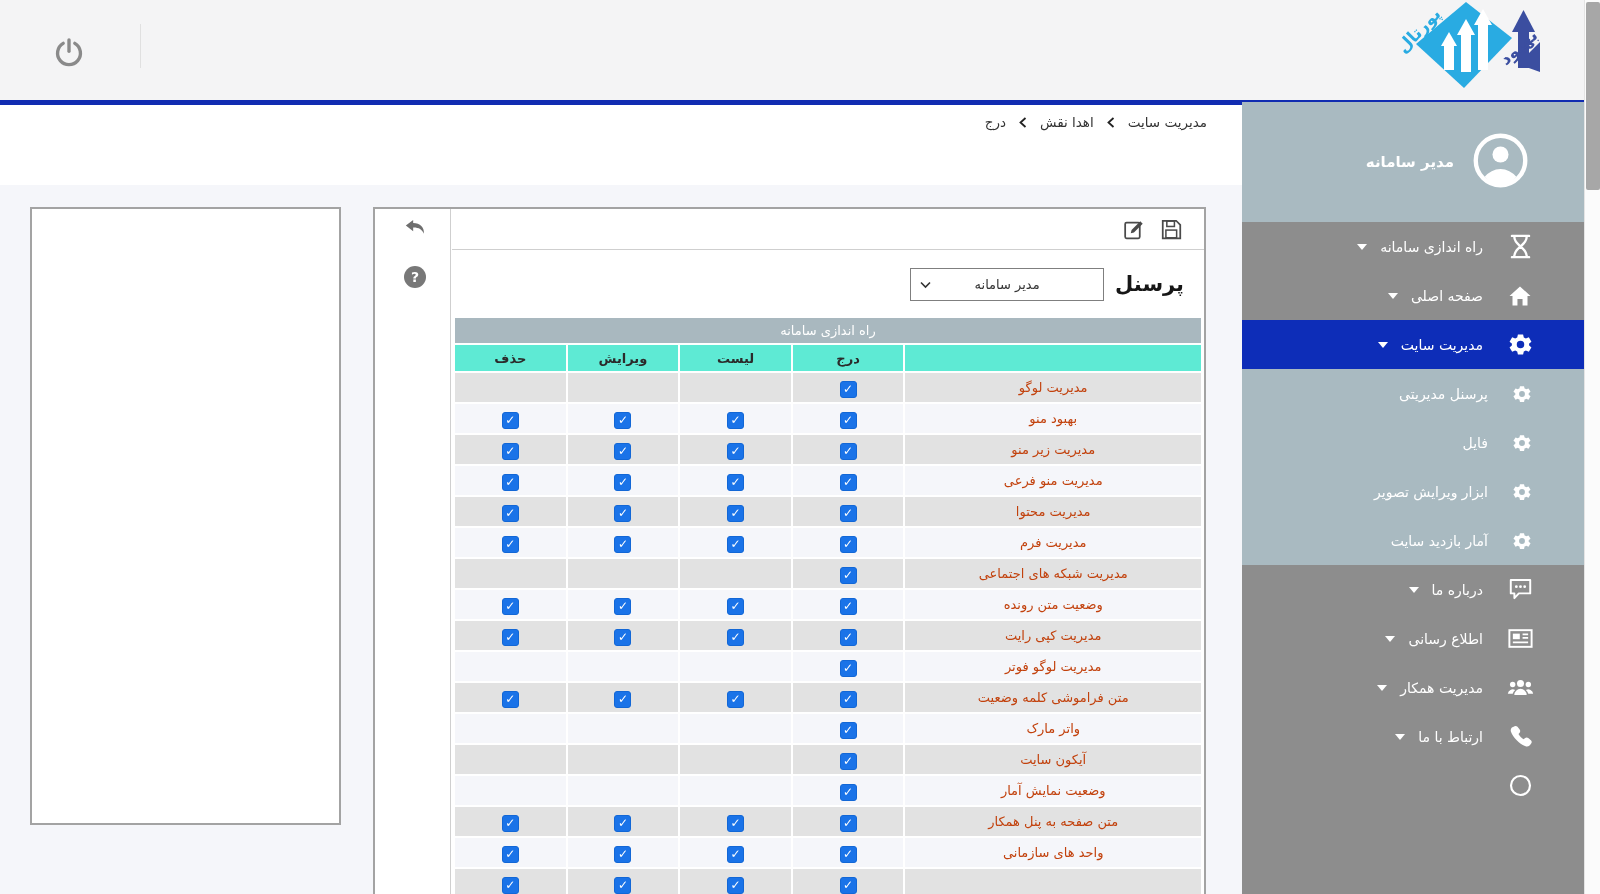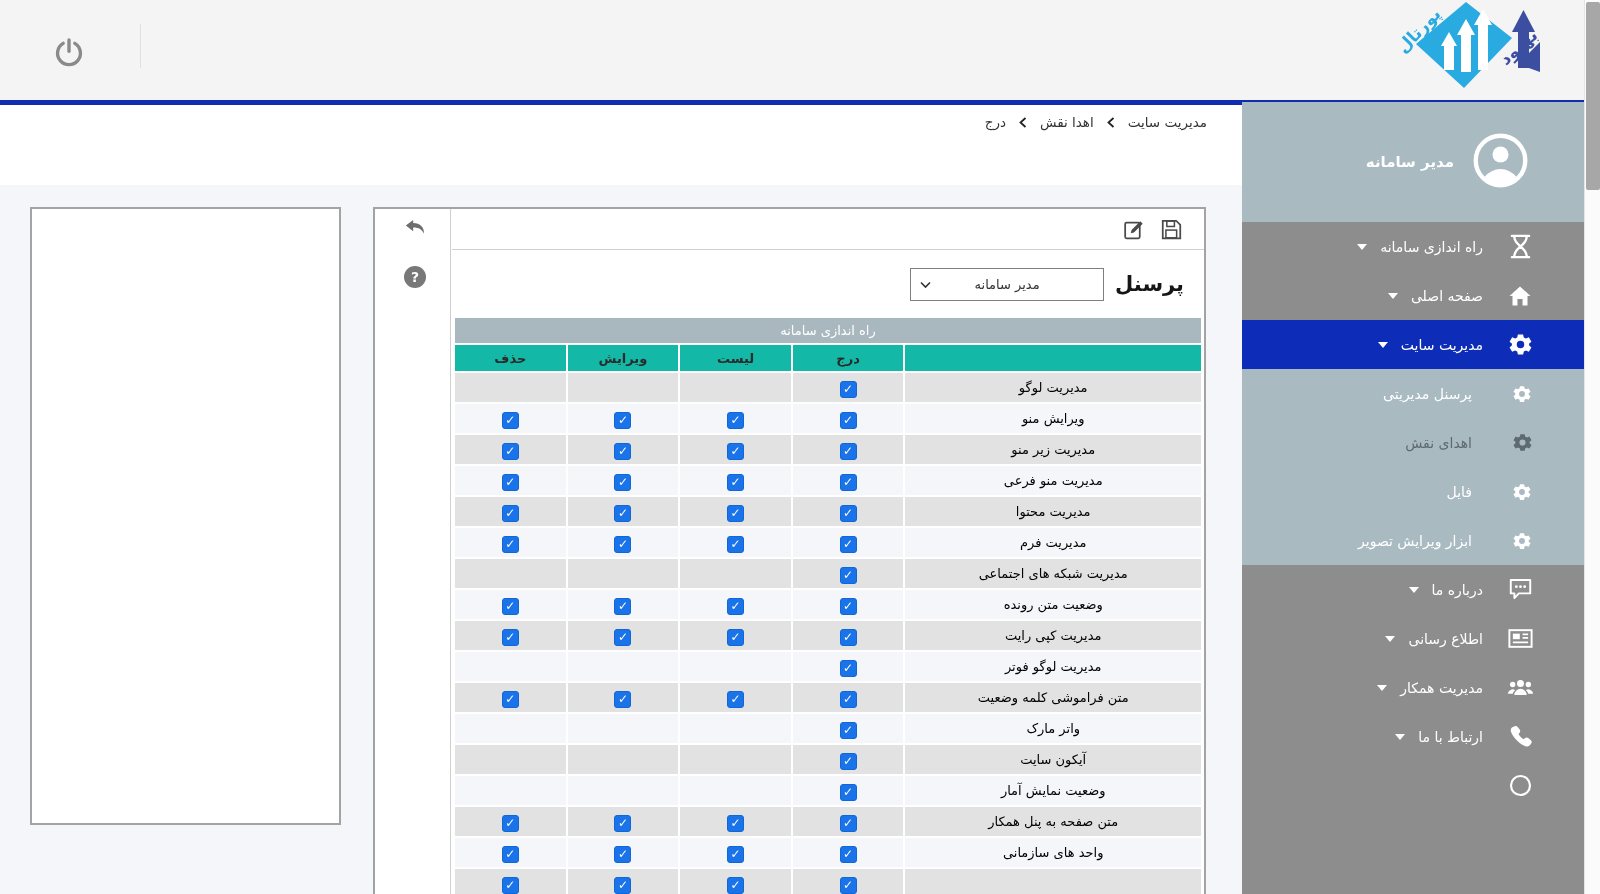--- a/index.html
+++ b/index.html
@@ -45,23 +45,23 @@
     display:flex; align-items:center; justify-content:center; position:relative;
     font-size:13px; color:#333; cursor:pointer; }
   .select-box .chev { position:absolute; left:9px; top:12px; }
 
   .perm-area { margin:0 1px; }
   .group-header { margin:0 2px; height:25px; background:#a9b8bf; color:#fff; font-size:13px;
     display:flex; align-items:center; justify-content:center; letter-spacing:.2px; }
   table.perm { width:100%; border-collapse:separate; border-spacing:2px; table-layout:fixed; }
   col.c-label { width:294px; }
   col.c-perm { width:110px; }
-  table.perm th { height:26px; background:#14b8a6; font-size:13px; font-weight:600; color:#2b2b2b; }
+  table.perm th { height:26px; background:#5eead4; font-size:13px; font-weight:600; color:#2b2b2b; }
   table.perm td { height:29px; text-align:center; vertical-align:middle; }
-  td.label-cell { font-size:13px; color:#000000; }
+  td.label-cell { font-size:13px; color:#c2410c; }
   tr.row-grey td { background:#e2e2e2; }
   tr.row-light td { background:#f5f6fa; }
   .checkbox { display:inline-flex; width:17px; height:17px; border-radius:3px; background:#1a73e8;
     border:1px solid #1267d6; color:#fff; font-size:12px; font-weight:bold; line-height:15px;
     align-items:center; justify-content:center; cursor:pointer; }
 
   
   .sidebar { position:absolute; left:1242px; top:102px; width:342px; height:792px;
     display:flex; flex-direction:column; }
   .user-block { height:120px; background:#a9bac1; position:relative; flex:none; }
@@ -72,21 +72,21 @@
     color:#fff; font-size:14px; cursor:pointer; }
   .bg-grey { background:#8d8d8d; }
   .bg-blue { background:#0d2db8; }
   .bg-light { background:#a9bac1; }
   .s-icon { width:28px; height:28px; flex:none; display:flex; align-items:center; justify-content:center; }
   .s-label { margin-right:23px; white-space:nowrap; }
   .caret { margin-right:13px; width:0; height:0; border-left:5px solid transparent;
     border-right:5px solid transparent; border-top:6px solid #fff; }
   .sub-row { padding-right:52px; }
   .sub-row .s-icon { width:20px; height:20px; }
-  .sub-row .s-label { margin-right:40px; }
+  .sub-row .s-label { margin-right:24px; }
   .sub-row.active { color:#5e6a70; }
   .bottom-section { flex:1; background:#8d8d8d; display:flex; flex-direction:column; }
 
   
   .scrollbar { position:absolute; left:1584px; top:0; width:16px; height:894px;
     background:#fbfbfb; border-left:1px solid #e4e4e4; }
   .scroll-thumb { position:absolute; left:1px; top:2px; width:14px; height:188px;
     background:#a7a7a7; border-radius:2px; cursor:pointer; }
 
   svg { overflow:visible; }
@@ -209,21 +209,21 @@
             </thead>
             <tbody id="perm-body">
                 <tr class="row-grey">
                   <td class="label-cell">مدیریت لوگو</td>
                   <td class="perm-cell"><span class="checkbox">✓</span></td>
                   <td class="perm-cell"></td>
                   <td class="perm-cell"></td>
                   <td class="perm-cell"></td>
                 </tr>
                 <tr class="row-light">
-                  <td class="label-cell">ویرایش منو</td>
+                  <td class="label-cell">بهبود منو</td>
                   <td class="perm-cell"><span class="checkbox">✓</span></td>
                   <td class="perm-cell"><span class="checkbox">✓</span></td>
                   <td class="perm-cell"><span class="checkbox">✓</span></td>
                   <td class="perm-cell"><span class="checkbox">✓</span></td>
                 </tr>
                 <tr class="row-grey">
                   <td class="label-cell">مدیریت زیر منو</td>
                   <td class="perm-cell"><span class="checkbox">✓</span></td>
                   <td class="perm-cell"><span class="checkbox">✓</span></td>
                   <td class="perm-cell"><span class="checkbox">✓</span></td>
@@ -377,43 +377,43 @@
     </div>
 
     <div class="s-row sub-row bg-light">
       <span class="s-icon">
         <svg viewBox="0 0 16 16" width="18" height="18" fill="#fff">
             <use href="#i-gear"></use>
           </svg>
       </span>
       <span class="s-label">پرسنل مدیریتی</span>
     </div>
-    <div class="s-row sub-row bg-light active">
-      <span class="s-icon">
-        <svg viewBox="0 0 16 16" width="19" height="19" fill="#5e6a70">
-            <use href="#i-gear"></use>
-          </svg>
-      </span>
-      <span class="s-label">اهدای نقش</span>
-    </div>
     <div class="s-row sub-row bg-light">
       <span class="s-icon">
         <svg viewBox="0 0 16 16" width="18" height="18" fill="#fff">
             <use href="#i-gear"></use>
           </svg>
       </span>
       <span class="s-label">فایل</span>
     </div>
     <div class="s-row sub-row bg-light">
       <span class="s-icon">
         <svg viewBox="0 0 16 16" width="18" height="18" fill="#fff">
             <use href="#i-gear"></use>
           </svg>
       </span>
       <span class="s-label">ابزار ویرایش تصویر</span>
+    </div>
+    <div class="s-row sub-row bg-light">
+      <span class="s-icon">
+        <svg viewBox="0 0 16 16" width="18" height="18" fill="#fff">
+            <use href="#i-gear"></use>
+          </svg>
+      </span>
+      <span class="s-label">آمار بازدید سایت</span>
     </div>
 
     <div class="bottom-section">
       <div class="s-row">
         <span class="s-icon">
           <svg viewBox="0 0 18 16" width="25" height="23">
             <path d="M2 1.2 h14 v9.6 h-8.2 l-3.2 3.4 v-3.4 H2z" stroke="#fff" stroke-width="1.4" fill="none" stroke-linejoin="round"></path>
             <circle cx="6" cy="6" r="1" fill="#fff"></circle>
               <circle cx="9" cy="6" r="1" fill="#fff"></circle>
               <circle cx="12" cy="6" r="1" fill="#fff"></circle>

